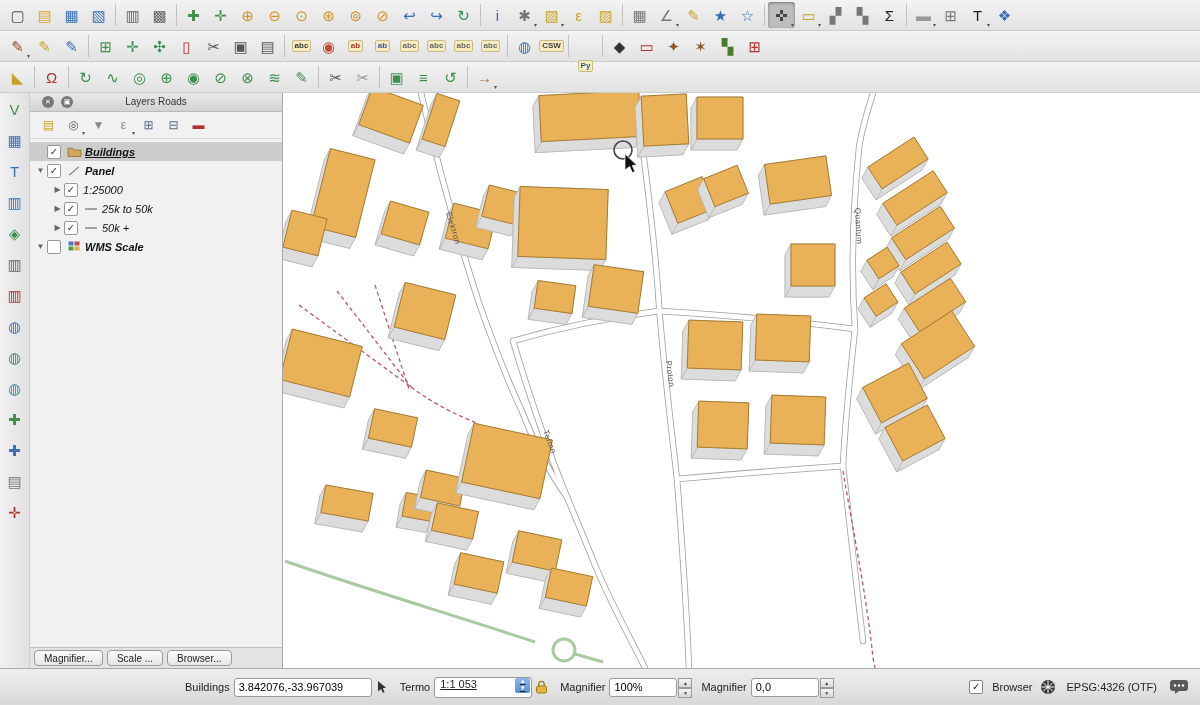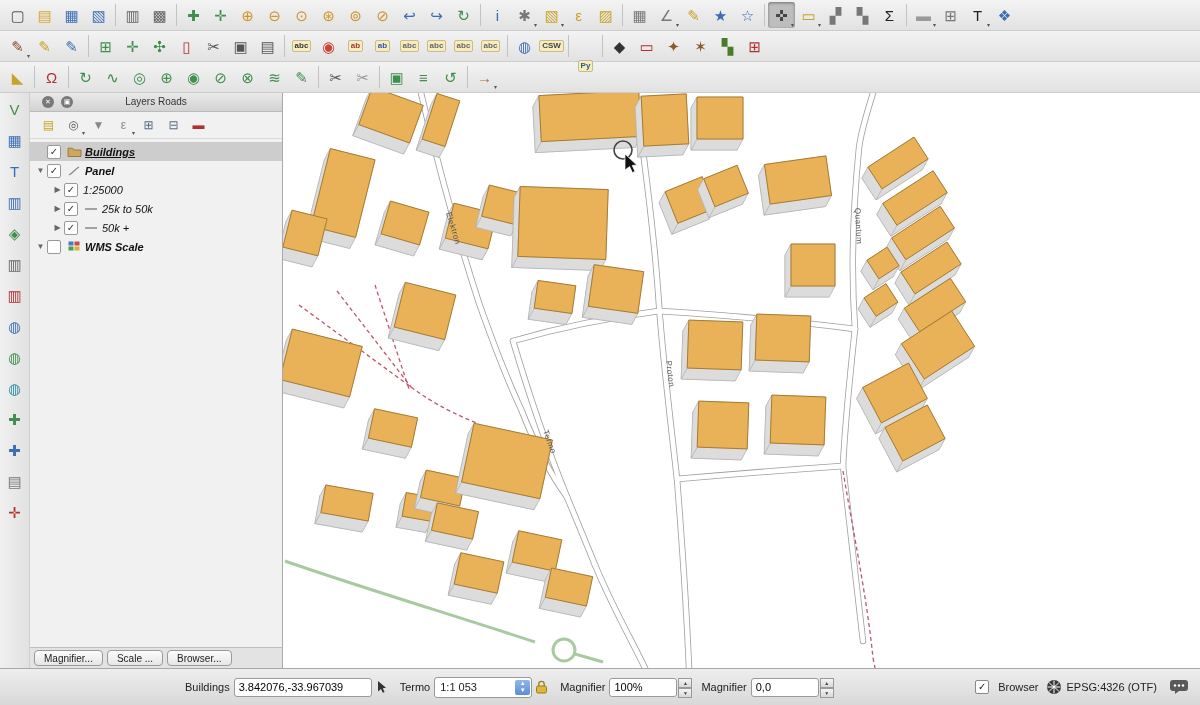--- a/index.html
+++ b/index.html
@@ -53,22 +53,22 @@
   #map-svg text{font-family:"Liberation Sans",sans-serif;}
   
   #status-bar{position:absolute;left:0;right:0;bottom:0;height:37px;
         background:linear-gradient(#eeeeee,#d8d8d8);border-top:1px solid #a8a8a8;display:flex;
         align-items:center;font-size:11px;color:#222;padding:0 8px;box-sizing:border-box;}
   .sb-spacer{width:168px;flex:none;}
   .sb-label{margin:0 4px 0 9px;white-space:nowrap;}
   .sb-input{height:17px;border:1px solid #9a9a9a;border-radius:3px;background:#fff;font-size:11px;
         font-family:inherit;padding:0 4px;box-sizing:content-box;}
   .sb-icon{display:inline-flex;align-items:center;justify-content:center;margin:0 3px;}
-  .combo{display:flex;align-items:center;border:1px solid #999;border-radius:3px;background:#fff;
-        height:19px;width:96px;flex:none;}
+  .combo{display:flex;align-items:flex-start;border:1px solid #999;border-radius:3px;background:#fff;
+        height:19px;width:96px;flex:none;text-decoration:underline;}
   .combo-text{flex:1;padding-left:5px;}
   .combo-arrows{width:15px;height:15px;margin-right:1px;border-radius:2px;
         background:linear-gradient(#8fb6ea,#5b8fd4);color:#fff;font-size:6px;line-height:7px;
         display:flex;flex-direction:column;align-items:center;justify-content:center;}
   .spin{display:flex;align-items:center;flex:none;}
   .spinval{width:58px;}
   .steppers{width:14px;height:19px;display:flex;flex-direction:column;margin-left:1px;}
   .steppers span{flex:1;background:linear-gradient(#f5f5f5,#d8d8d8);border:1px solid #9a9a9a;
         font-size:5px;line-height:8px;text-align:center;color:#444;}
   .cb13{width:12px;height:12px;border:1px solid #888;background:#fff;border-radius:2px;font-size:10px;
@@ -924,21 +924,21 @@
     </div>
     <div class="sb-right">
       <span class="cb13">✓</span>
       <span class="sb-label">Browser</span>
       <span class="sb-icon">
         <svg width="16" height="16">
             <circle cx="8" cy="8" r="7" fill="#3a3a3a"></circle>
             <path d="M8,1.5 V14.5 M1.5,8 H14.5 M3.2,3.8 C5,6 11,10 12.8,12.2 M12.8,3.8 C11,6 5,10 3.2,12.2" stroke="#fff" stroke-width="1" fill="none"></path>
           </svg>
       </span>
-      <span class="sb-label" style="margin-left:2px">EPSG:4326 (OTF)</span>
+      <span class="sb-label" style="margin-left:8px">EPSG:4326 (OTF)</span>
       <span class="sb-icon" style="margin-left:8px">
         <svg width="20" height="16">
             <rect x="1" y="1" width="18" height="11" rx="3" fill="#5a5a5a"></rect>
             <path d="M6,12 L6,15 L10,12 Z" fill="#5a5a5a"></path>
             <circle cx="6" cy="6.5" r="1.2" fill="#fff"></circle>
             <circle cx="10" cy="6.5" r="1.2" fill="#fff"></circle>
             <circle cx="14" cy="6.5" r="1.2" fill="#fff"></circle>
           </svg>
       </span>
     </div>

